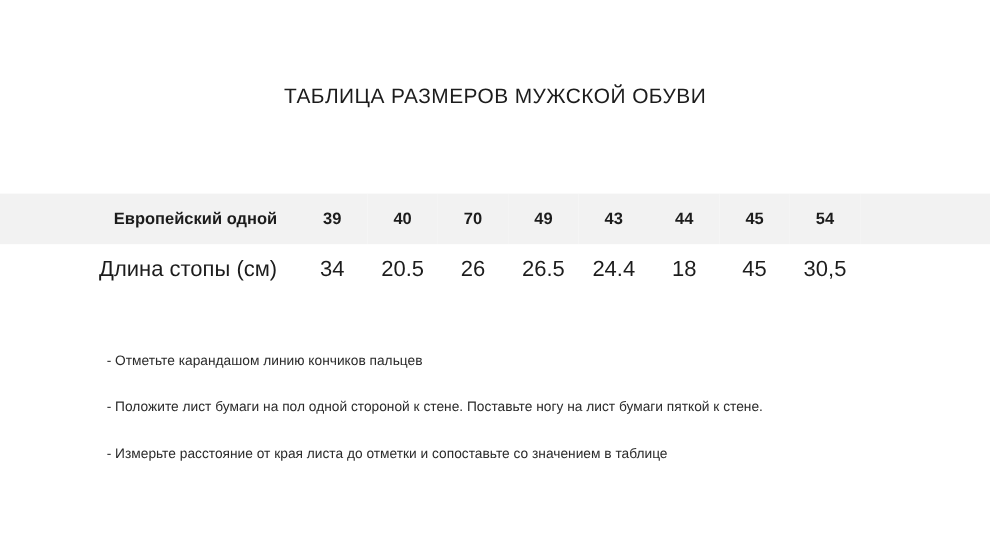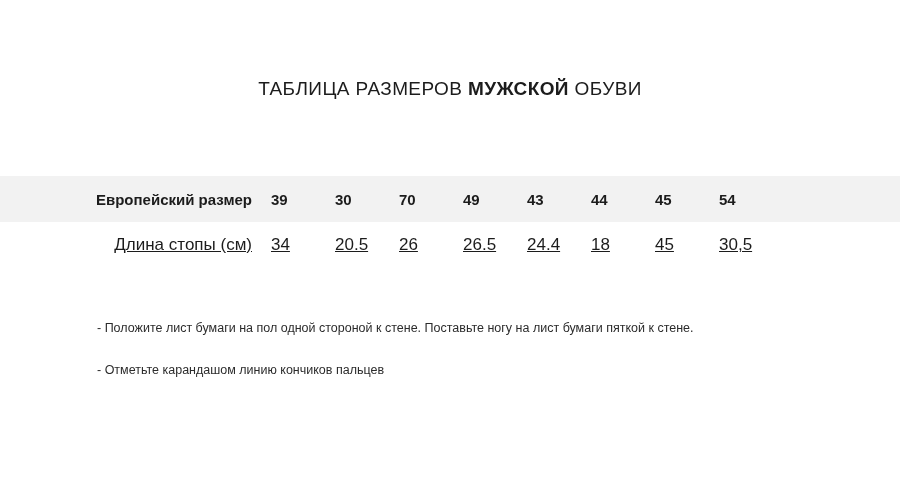--- a/index.html
+++ b/index.html
@@ -26,21 +26,21 @@
     left: 0;
     width: 900px;
     text-align: center;
     font-size: 19px;
     letter-spacing: 0.4px;
     color: #1c1c1c;
     font-weight: 400;
     white-space: nowrap;
   }
   .title .strong {
-    font-weight: 700;
+    font-weight: 400;
   }
   .table-wrap {
     position: absolute;
     top: 176px;
     left: 0;
     width: 900px;
   }
   table.size-table {
     width: 900px;
     border-collapse: collapse;
@@ -51,33 +51,33 @@
   }
   table.size-table tr.header-row td {
     height: 44px;
     font-weight: 700;
     font-size: 15px;
     color: #1c1c1c;
   }
   table.size-table tr.data-row td {
     height: 44px;
     font-weight: 400;
-    font-size: 17px;
+    font-size: 20px;
     color: #1c1c1c;
-    text-decoration: underline;
   }
   table.size-table td.label-cell {
     width: 270px;
     text-align: right;
     padding-right: 18px;
     box-sizing: border-box;
     white-space: nowrap;
   }
   table.size-table td.val-cell {
     width: 62px;
+    text-align: center;
     white-space: nowrap;
   }
   table.size-table td.tail-cell {
     width: 134px;
   }
   .notes {
     position: absolute;
     top: 320px;
     left: 97px;
     width: 740px;
@@ -99,23 +99,23 @@
 <div class="page">
 
   <div class="title">
     <span>ТАБЛИЦА РАЗМЕРОВ </span><span class="strong">МУЖСКОЙ</span><span> ОБУВИ</span>
   </div>
 
   <div class="table-wrap">
     <table class="size-table">
       <tbody>
           <tr class="header-row" style="background: rgb(242, 242, 242);">
-        <td class="label-cell">Европейский размер</td>
+        <td class="label-cell">Европейский одной</td>
         <td class="val-cell">39</td>
-        <td class="val-cell">30</td>
+        <td class="val-cell">40</td>
         <td class="val-cell">70</td>
         <td class="val-cell">49</td>
         <td class="val-cell">43</td>
         <td class="val-cell">44</td>
         <td class="val-cell">45</td>
         <td class="val-cell">54</td>
         <td class="tail-cell"></td>
       </tr>
       <tr class="data-row">
         <td class="label-cell">Длина стопы (см)</td>
@@ -127,17 +127,18 @@
         <td class="val-cell">18</td>
         <td class="val-cell">45</td>
         <td class="val-cell">30,5</td>
         <td class="tail-cell"></td>
       </tr>
     </tbody>
       </table>
   </div>
 
   <div class="notes">
+    <div class="note">- Отметьте карандашом линию кончиков пальцев</div>
     <div class="note">- Положите лист бумаги на пол одной стороной к стене. Поставьте ногу на лист бумаги пяткой к стене.</div>
-    <div class="note">- Отметьте карандашом линию кончиков пальцев</div>
+    <div class="note">- Измерьте расстояние от края листа до отметки и сопоставьте со значением в таблице</div>
   </div>
 
 </div>
 
 </body></html>

